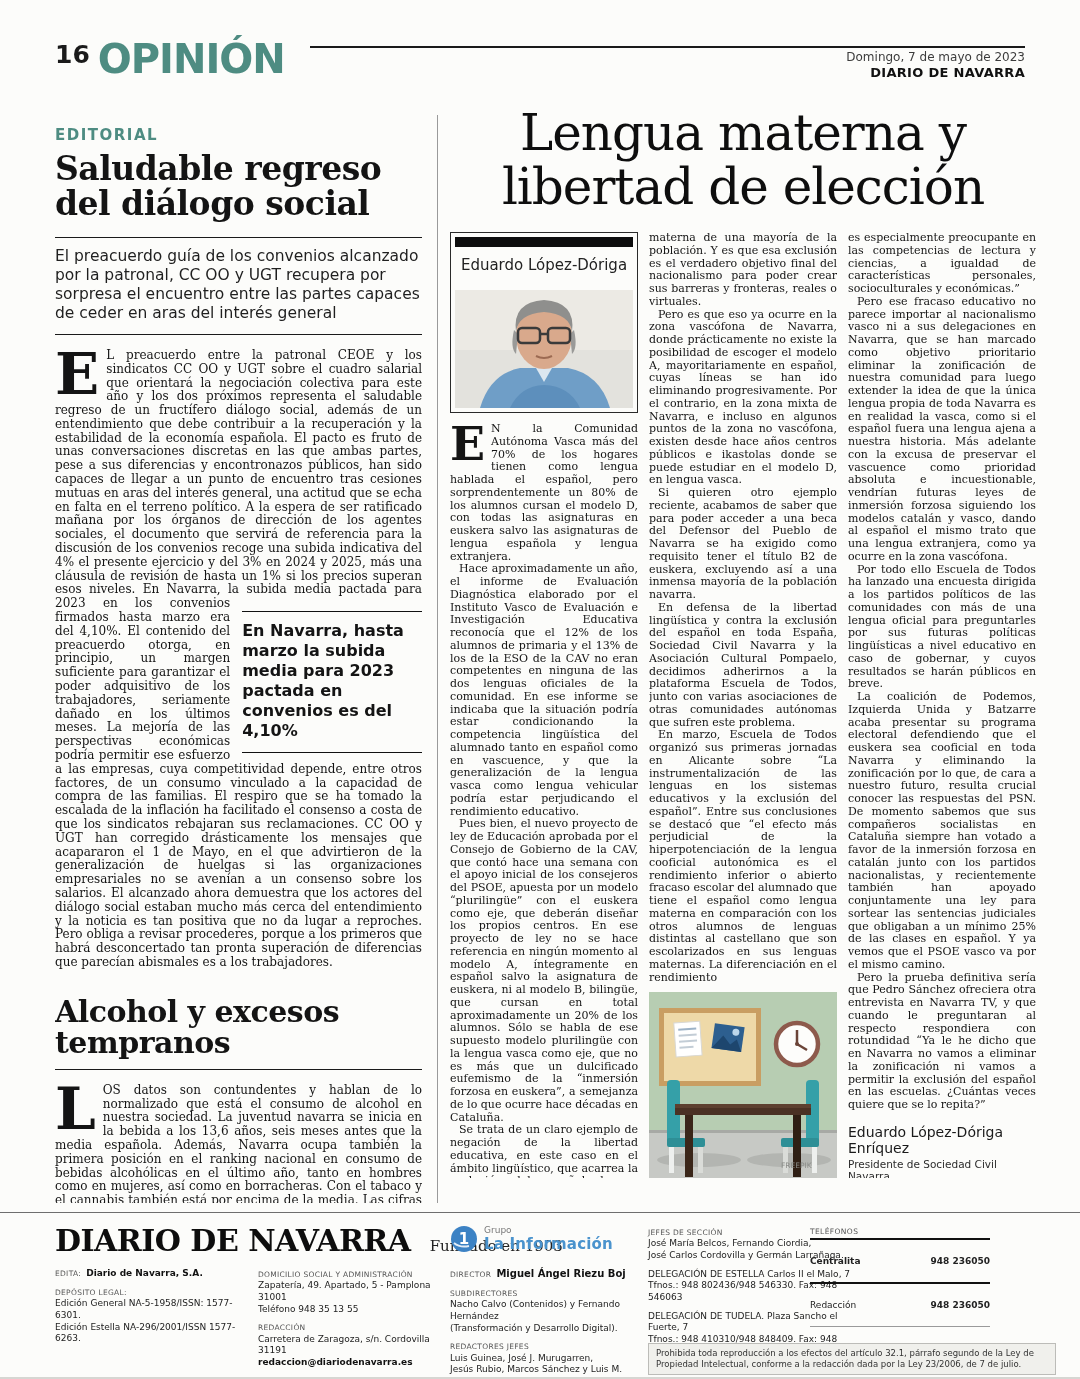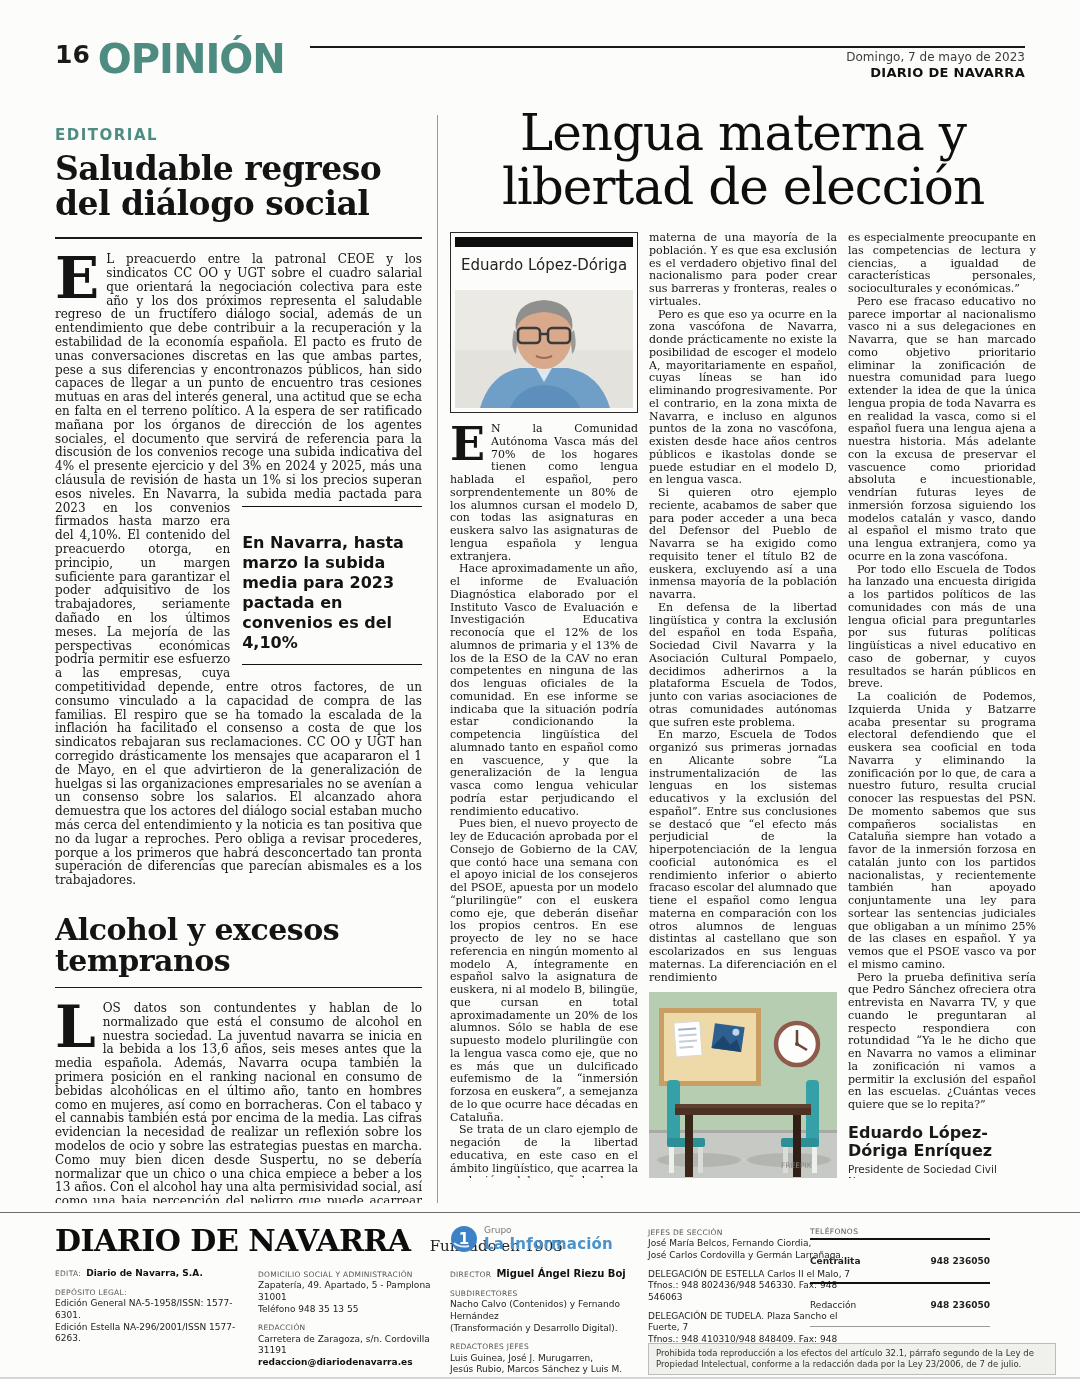--- a/index.html
+++ b/index.html
@@ -19,21 +19,21 @@
   .vdiv{position:absolute;left:437px;top:115px;height:1088px;border-left:1px solid #9a9a9a;}
 
   
   .ed{position:absolute;left:55px;top:126px;width:367px;height:1077px;overflow:hidden;}
   .kicker{font:bold 15px "DejaVu Sans",sans-serif;letter-spacing:1.5px;color:#4e8c82;}
   .ed-title{font:bold 33px/1.05 "DejaVu Serif",serif;letter-spacing:-.5px;margin:8px 0 16px;}
   .hrule{border:none;border-top:1.5px solid #1a1a1a;margin:0;}
   .lede{font:15.5px/1.22 "DejaVu Sans",sans-serif;color:#1f1f1f;padding:9px 0 11px;margin:0;}
   .ed-body{font:12px/1.15 "DejaVu Serif",serif;text-align:justify;margin-top:14px;}
   .dropcap{float:left;font:bold 58px/0.82 "DejaVu Serif",serif;padding:2px 7px 0 0;}
-  .pullquote{float:right;width:49%;margin:4px 0 4px 12px;padding:26px 0 11px;
+  .pullquote{float:right;width:49%;margin:14px 0 4px 12px;padding:9px 0 11px;
              border-top:1.5px solid #111;border-bottom:1.5px solid #111;
              font:bold 16px/1.25 "DejaVu Sans",sans-serif;text-align:left;}
   .ed2-title{font:bold 30px/1.05 "DejaVu Serif",serif;letter-spacing:-.5px;margin:26px 0 10px;}
   .ed2-body{font:12px/1.15 "DejaVu Serif",serif;text-align:justify;margin-top:14px;}
   .dropcap2{float:left;font:bold 58px/0.82 "DejaVu Serif",serif;padding:2px 7px 0 0;}
 
   
   .art{position:absolute;left:450px;top:106px;width:586px;}
   .art-title{font:normal 50px/1.08 "DejaVu Serif",serif;letter-spacing:-1px;text-align:center;margin:0 0 18px;color:#0e0e0e;}
   .cols{display:flex;gap:11px;height:946px;overflow:hidden;}
@@ -45,21 +45,21 @@
   .byline-bar{height:10px;background:#0d0d0d;}
   .byline-name{font:15px "DejaVu Sans",sans-serif;color:#222;text-align:center;padding:9px 0 16px;}
   .byline-photo{display:block;width:100%;height:118px;}
 
   .art-dropcap{float:left;font:bold 46px/0.8 "DejaVu Serif",serif;padding:3px 6px 0 0;}
 
   .illus{margin-top:8px;}
   .illus svg{display:block;}
 
   .signature{margin-top:12px;font-family:"DejaVu Sans",sans-serif;text-align:left;}
-  .sig-name{font-size:16px;font-weight:bold;color:#1a1a1a;}
+  .sig-name{font-size:14px;font-weight:normal;color:#1a1a1a;}
   .sig-role{font-size:10.5px;color:#2c2c2c;margin-top:2px;}
 
   
   .foot{position:absolute;left:0;right:0;top:1212px;height:167px;border-top:1px solid #6e6e6e;
         font-family:"DejaVu Sans",sans-serif;}
   .foot:after{content:"";position:absolute;left:0;right:0;bottom:0;border-top:3px solid #d6d6d2;}
   .f-brand{position:absolute;left:55px;top:10px;white-space:nowrap;}
   .f-logo{font:bold 30px "DejaVu Serif",serif;letter-spacing:-.5px;color:#0d0d0d;}
   .f-founded{font:15px "DejaVu Serif",serif;margin-left:14px;color:#222;}
   .lbl{font-size:7.5px;color:#555;letter-spacing:.3px;text-transform:uppercase;line-height:1.5;}
@@ -96,20 +96,21 @@
       <div class="ph-paper">DIARIO DE NAVARRA</div>
     </div>
   </header>
 
   <div class="vdiv"></div>
 
   <section class="ed">
     <div class="kicker">EDITORIAL</div>
     <h1 class="ed-title">Saludable regreso del diálogo social</h1>
     <hr class="hrule">
+    <p class="lede">El preacuerdo guía de los convenios alcanzado por la patronal, CC OO y UGT recupera por sorpresa el encuentro entre las partes capaces de ceder en aras del interés general</p>
     <hr class="hrule">
     <div class="ed-body">
       <span class="dropcap">E</span>
       <span>L preacuerdo entre la patronal CEOE y los sindicatos CC OO y UGT sobre el cuadro salarial que orientará la negociación colectiva para este año y los dos próximos representa el saludable regreso de un fructífero diálogo social, además de un entendimiento que debe contribuir a la recuperación y la estabilidad de la economía española. El pacto es fruto de unas conversaciones discretas en las que ambas partes, pese a sus diferencias y encontronazos públicos, han sido capaces de llegar a un punto de encuentro tras cesiones mutuas en aras del interés general, una actitud que se echa en falta en el terreno político. A la espera de ser ratificado mañana por los órganos de dirección de los agentes sociales, el documento que servirá de referencia para la discusión de los convenios recoge una subida indicativa del 4% el presente ejercicio y del 3% en 2024 y 2025, más una cláusula de revisión de hasta un 1% si los precios superan esos niveles. En Navarra, la subida media pactada para</span>
       <aside class="pullquote">
         <span>En Navarra, hasta marzo la subida media para 2023 pactada en convenios es del 4,10%</span>
       </aside>
       <span>2023 en los convenios firmados hasta marzo era del 4,10%. El contenido del preacuerdo otorga, en principio, un margen suficiente para garantizar el poder adquisitivo de los trabajadores, seriamente dañado en los últimos meses. La mejoría de las perspectivas económicas podría permitir ese esfuerzo a las empresas, cuya competitividad depende, entre otros factores, de un consumo vinculado a la capacidad de compra de las familias. El respiro que se ha tomado la escalada de la inflación ha facilitado el consenso a costa de que los sindicatos rebajaran sus reclamaciones. CC OO y UGT han corregido drásticamente los mensajes que acapararon el 1 de Mayo, en el que advirtieron de la generalización de huelgas si las organizaciones empresariales no se avenían a un consenso sobre los salarios. El alcanzado ahora demuestra que los actores del diálogo social estaban mucho más cerca del entendimiento y la noticia es tan positiva que no da lugar a reproches. Pero obliga a revisar procederes, porque a los primeros que habrá desconcertado tan pronta superación de diferencias que parecían abismales es a los trabajadores.</span>
     </div>
 

